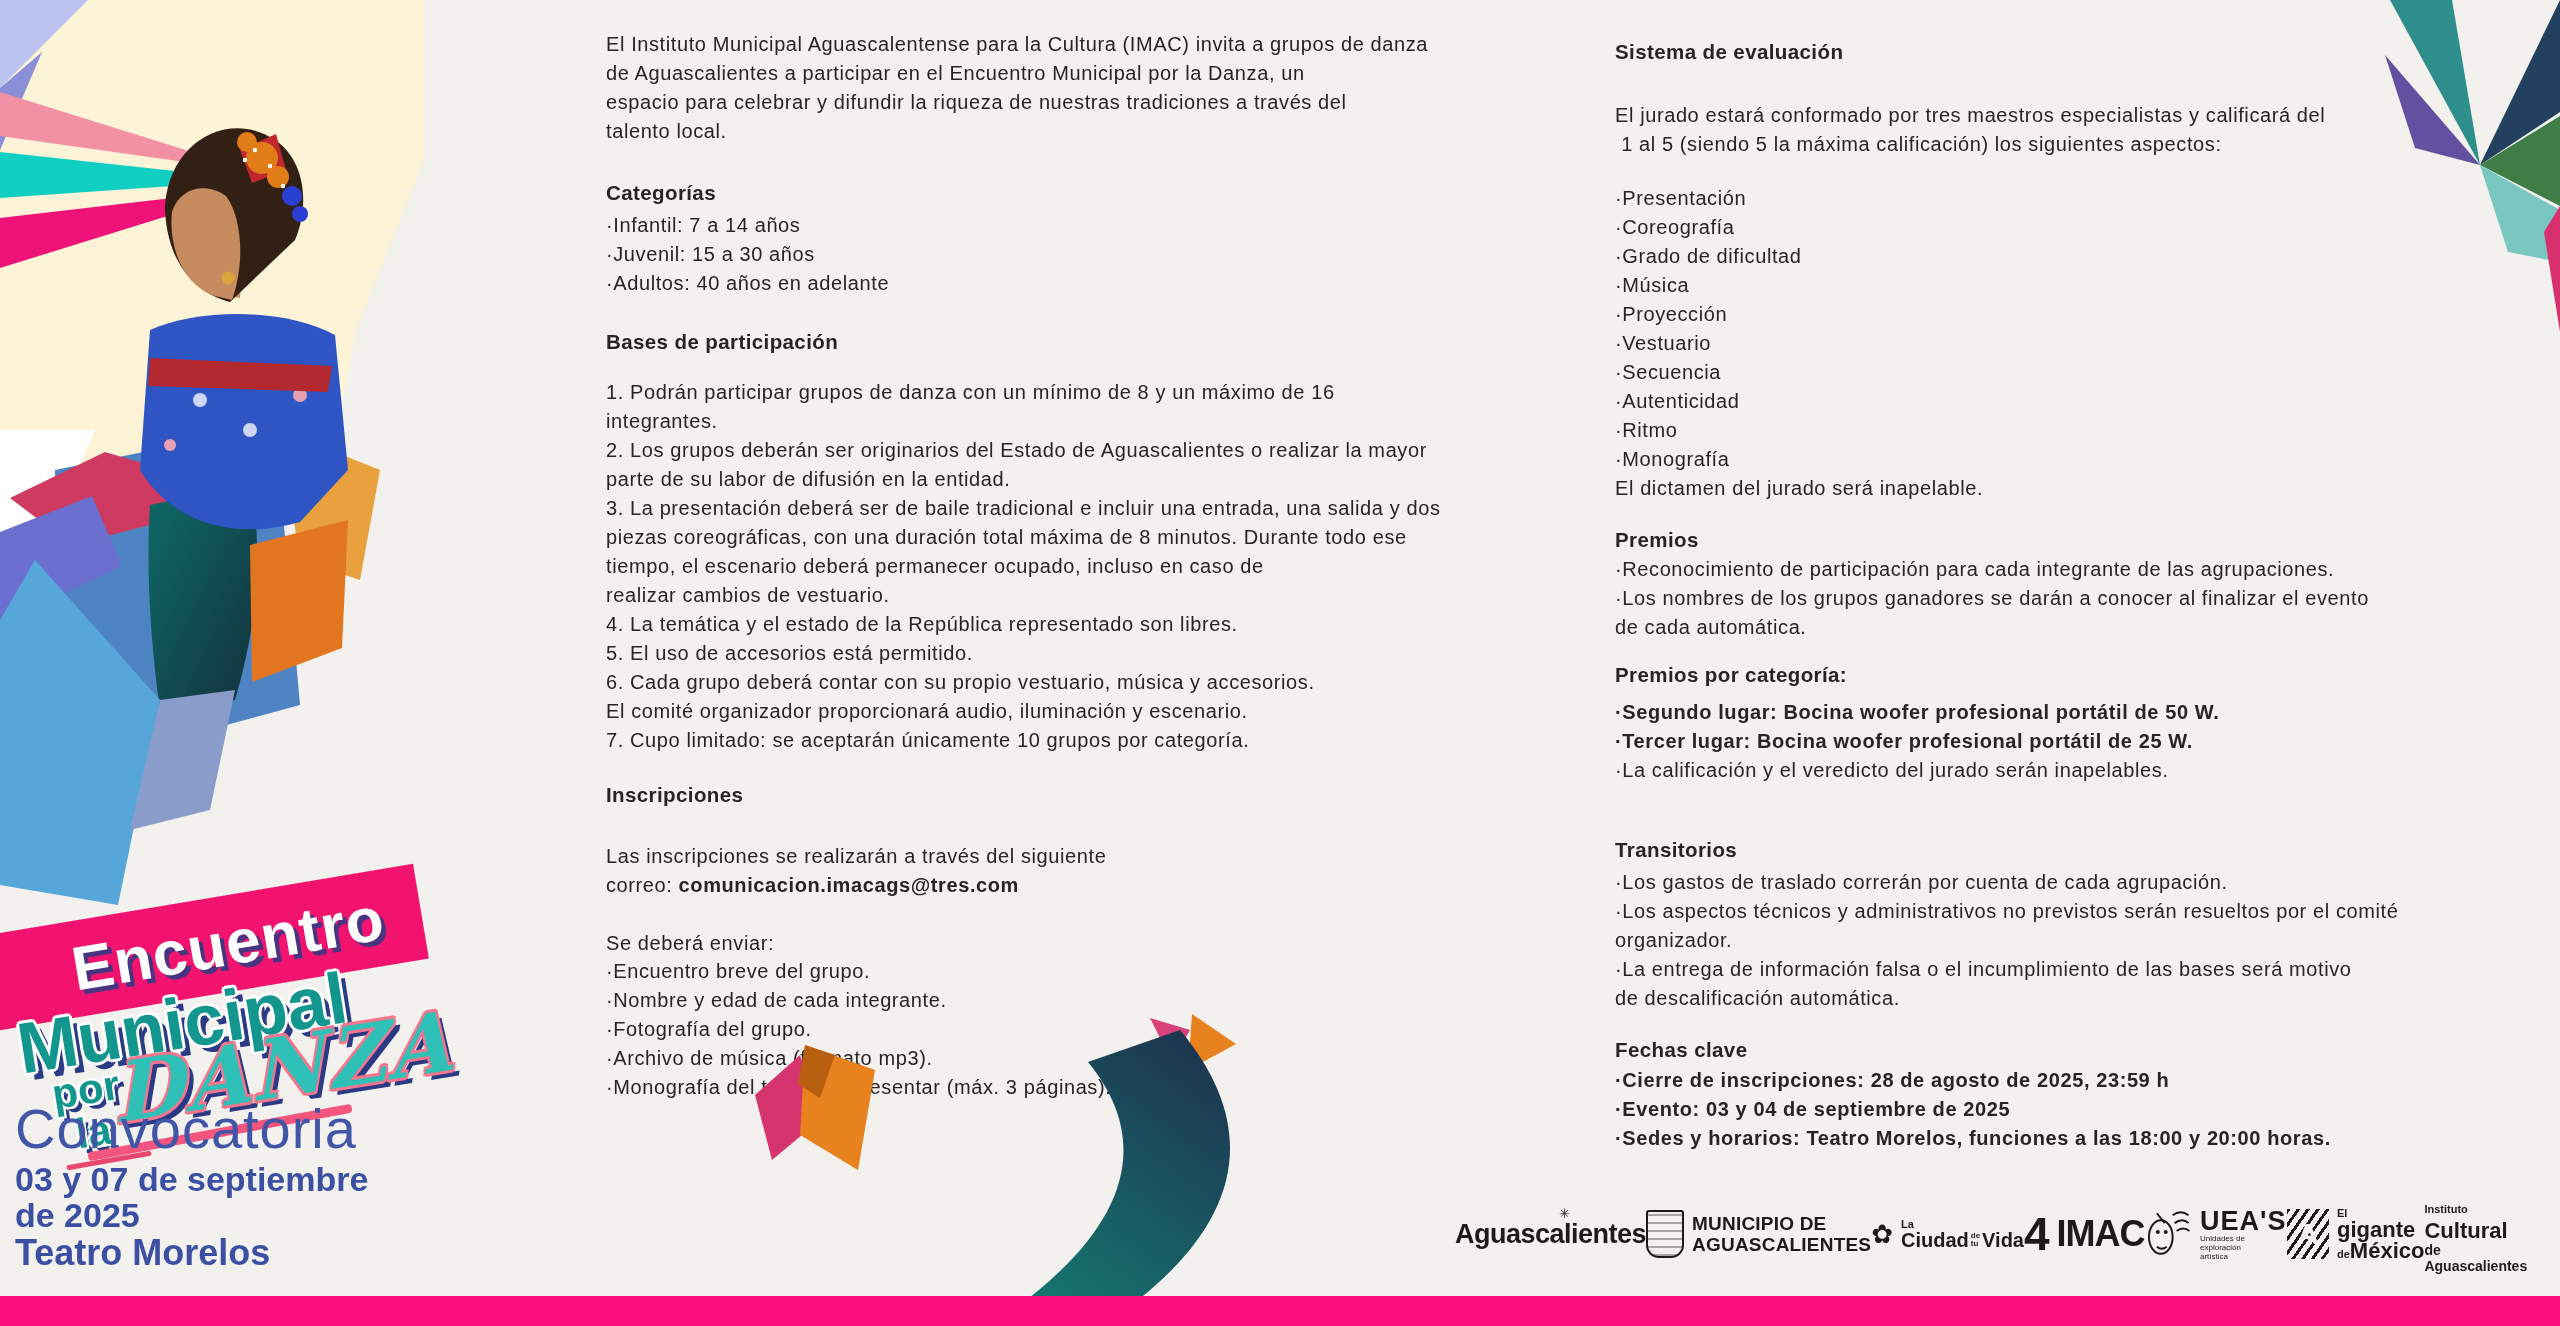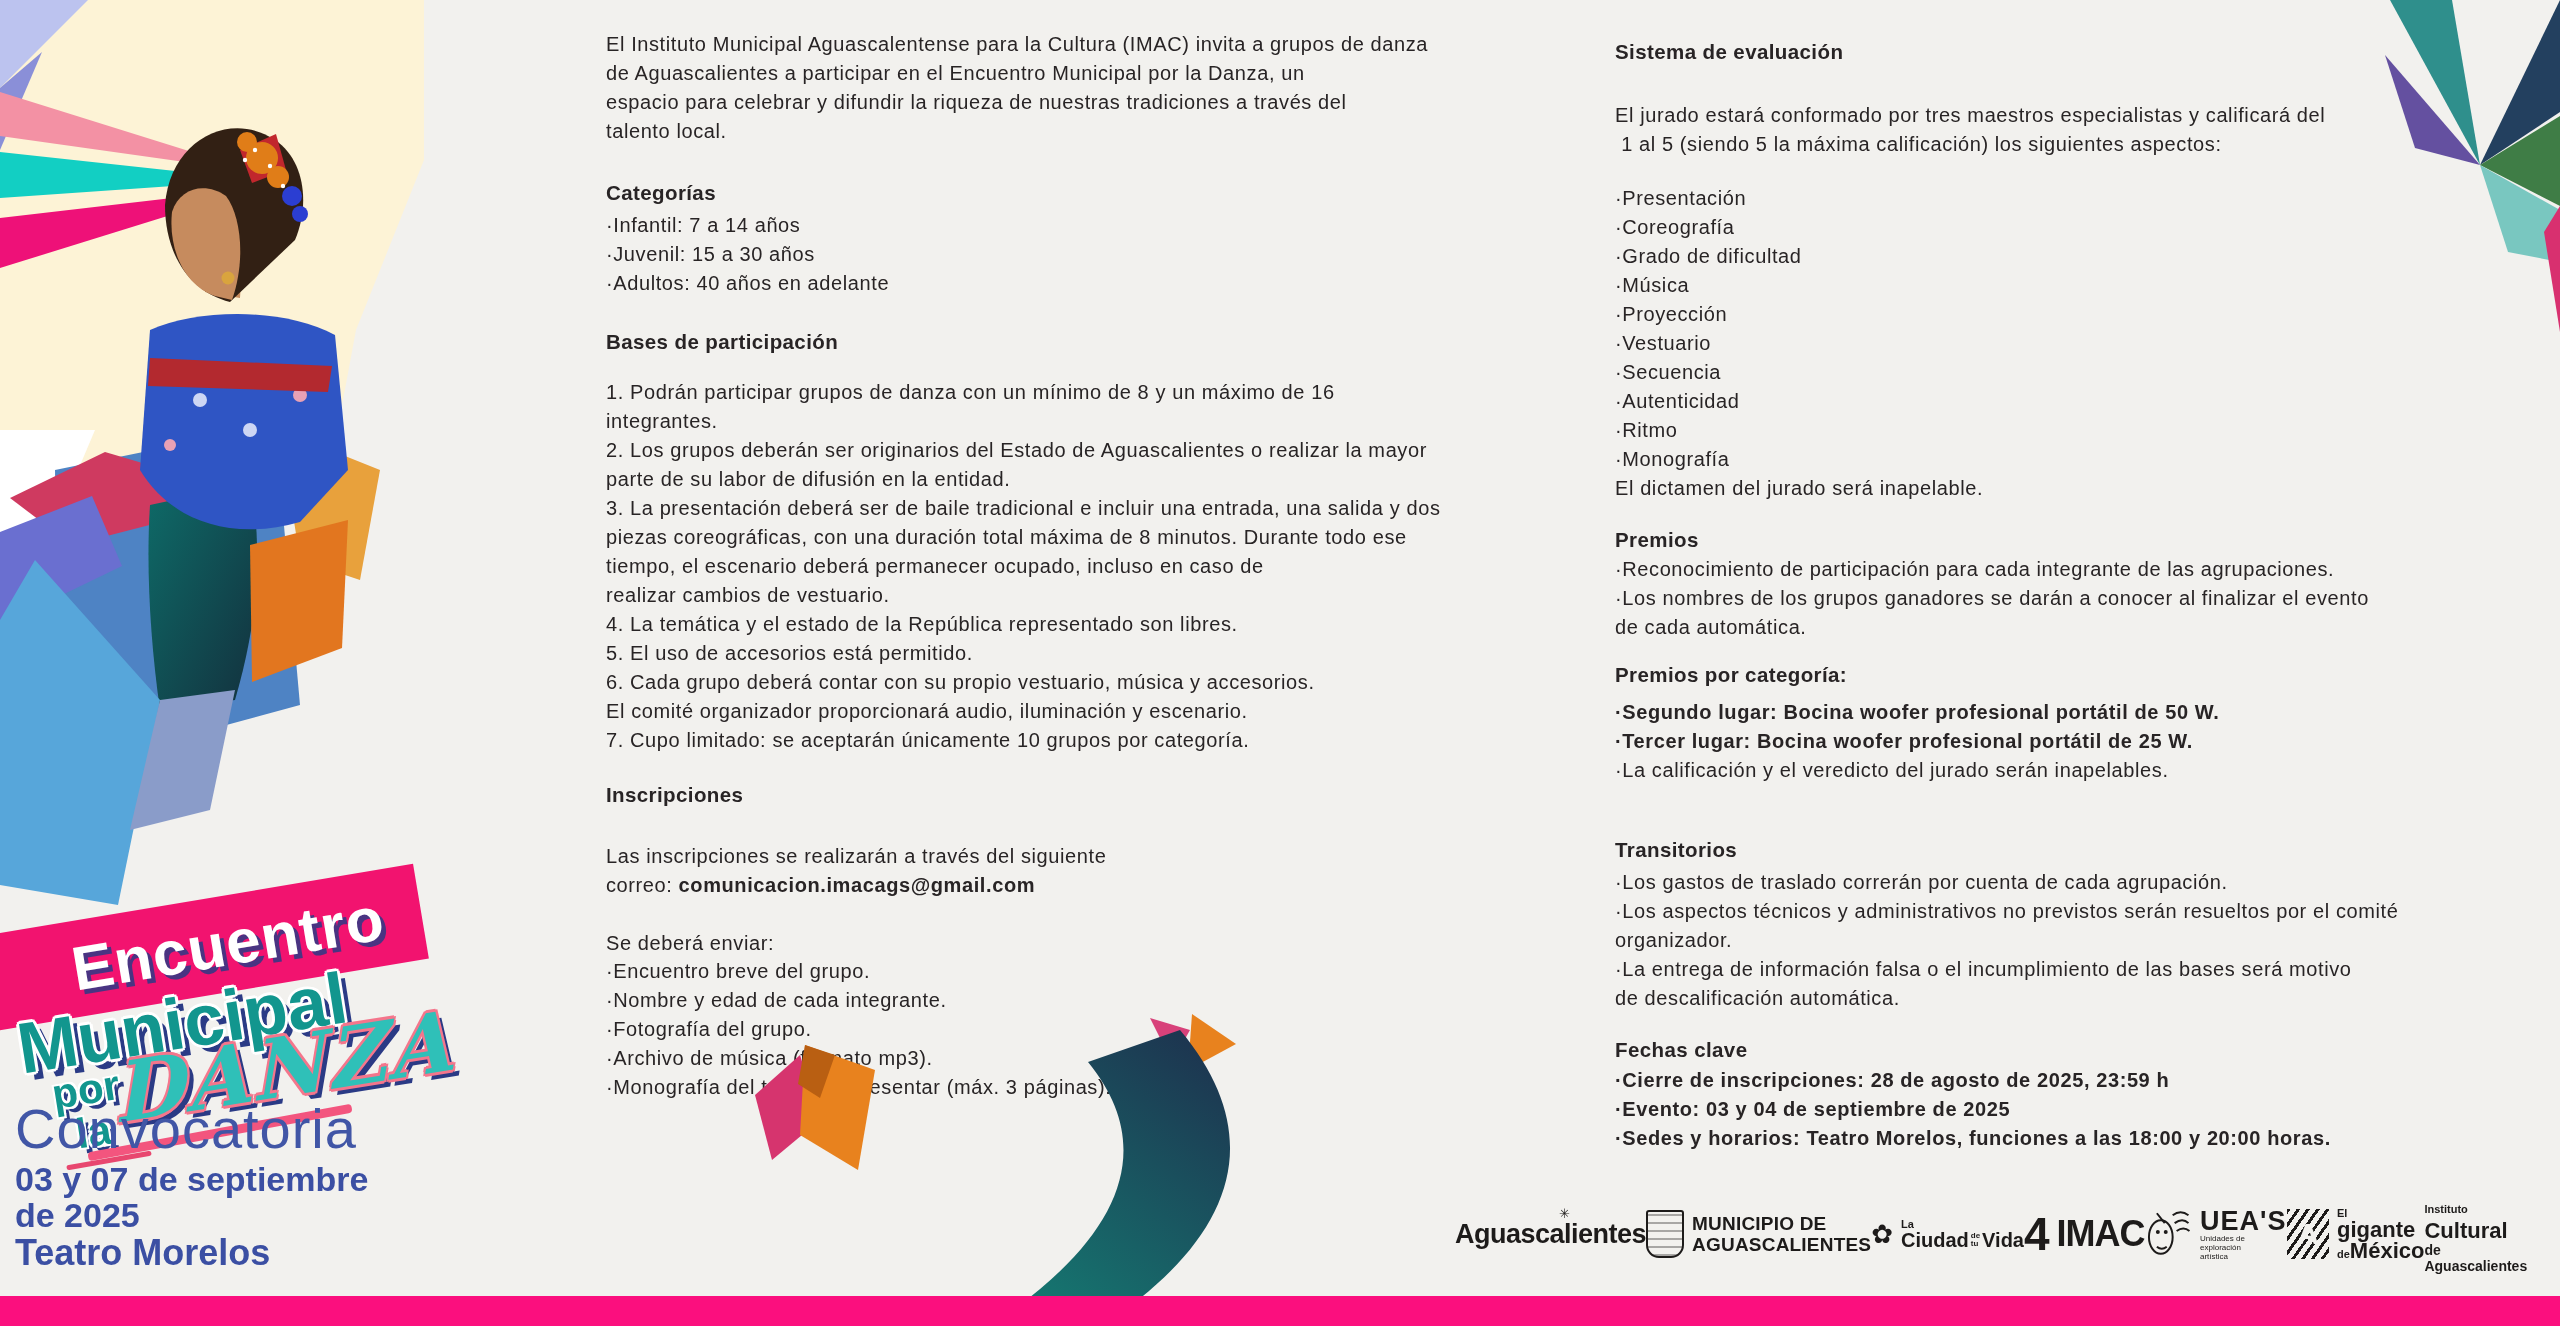--- a/index.html
+++ b/index.html
@@ -170,21 +170,21 @@
     <div class="ln">realizar cambios de vestuario.</div>
     <div class="ln">4. La temática y el estado de la República representado son libres.</div>
     <div class="ln">5. El uso de accesorios está permitido.</div>
     <div class="ln">6. Cada grupo deberá contar con su propio vestuario, música y accesorios.</div>
     <div class="ln">El comité organizador proporcionará audio, iluminación y escenario.</div>
     <div class="ln">7. Cupo limitado: se aceptarán únicamente 10 grupos por categoría.</div>
   </div>
   <div class="sec h" style="top:783px">Inscripciones</div>
   <div class="sec" style="top:842px">
     <div class="ln">Las inscripciones se realizarán a través del siguiente</div>
-    <div class="ln"><span>correo: </span><span class="b">comunicacion.imacags@gmail.com</span></div>
+    <div class="ln"><span>correo: </span><span class="b">comunicacion.imacags@tres.com</span></div>
   </div>
   <div class="sec" style="top:929px">
     <div class="ln">Se deberá enviar:</div>
   </div>
   <div class="sec" style="top:957px">
     <div class="ln">·Encuentro breve del grupo.</div>
     <div class="ln">·Nombre y edad de cada integrante.</div>
     <div class="ln">·Fotografía del grupo.</div>
     <div class="ln">·Archivo de música (formato mp3).</div>
     <div class="ln">·Monografía del trabajo a presentar (máx. 3 páginas).</div>

